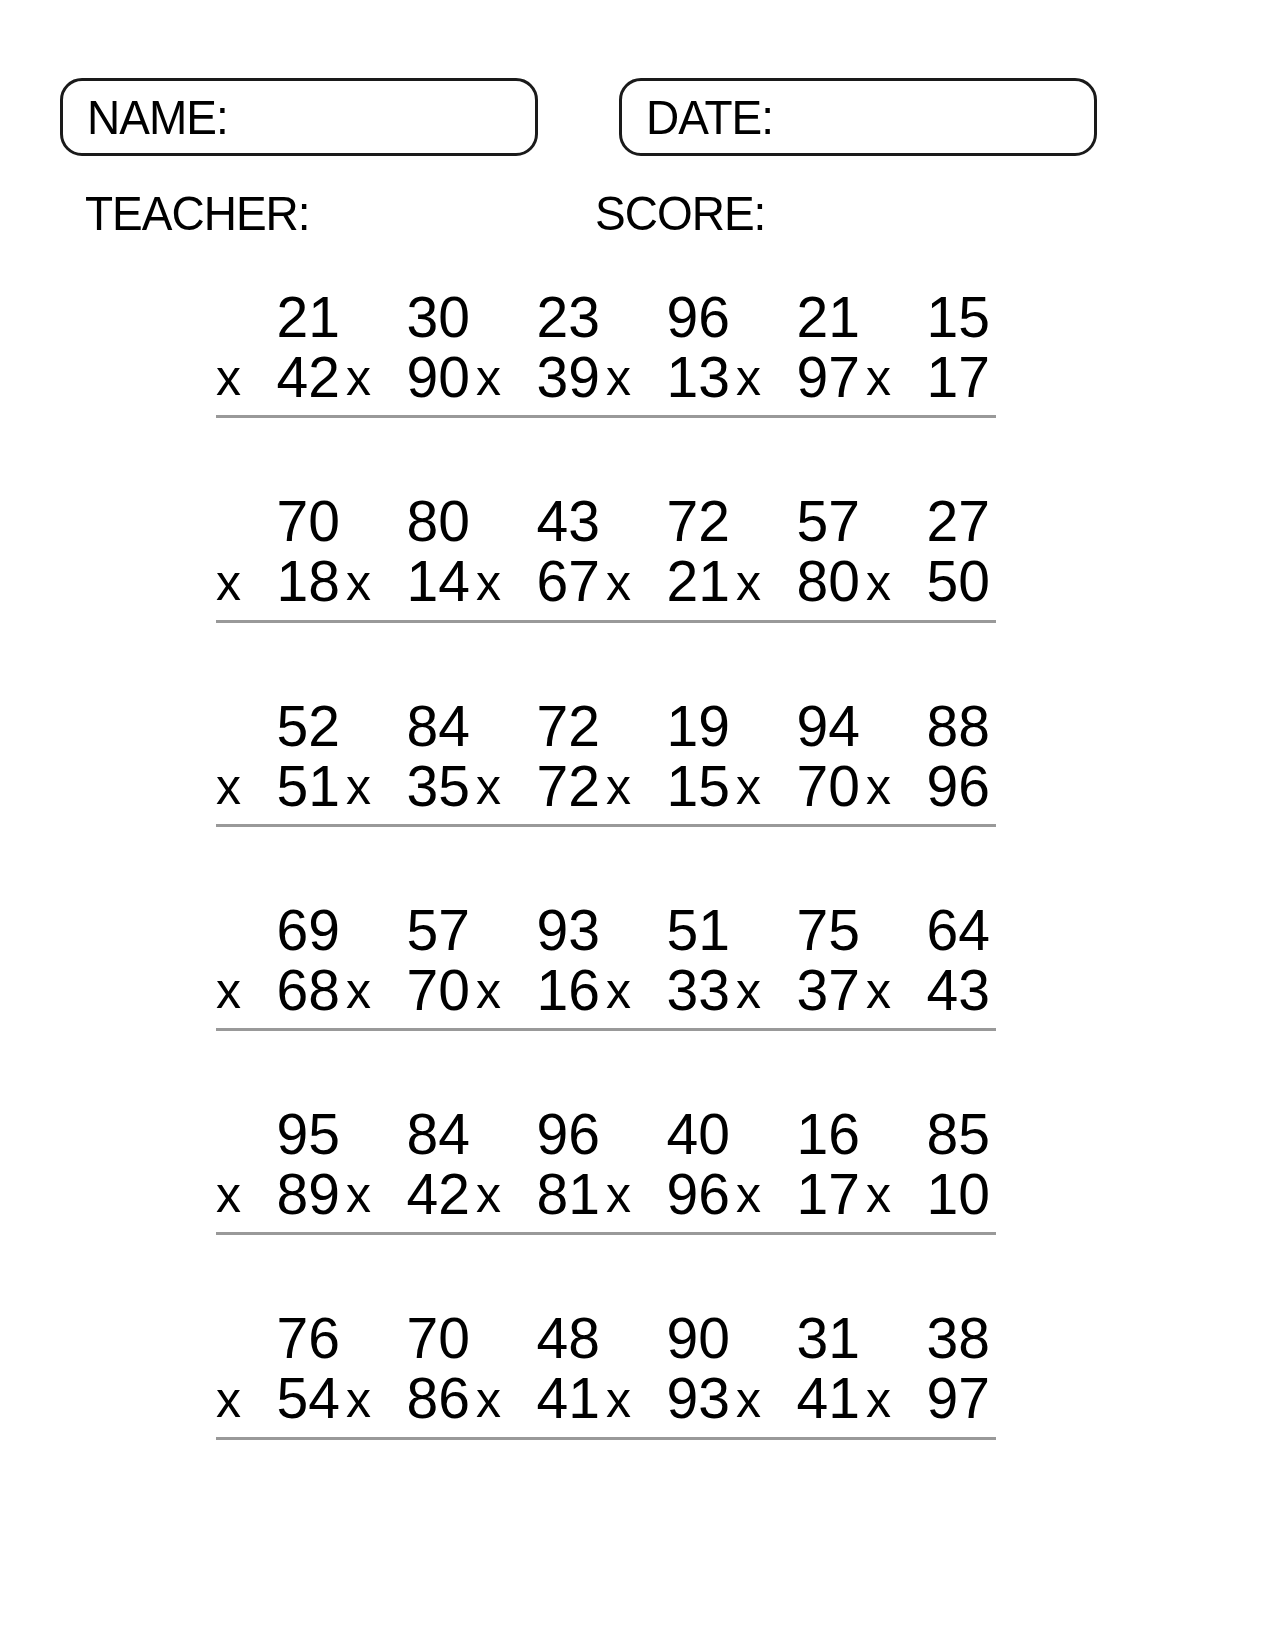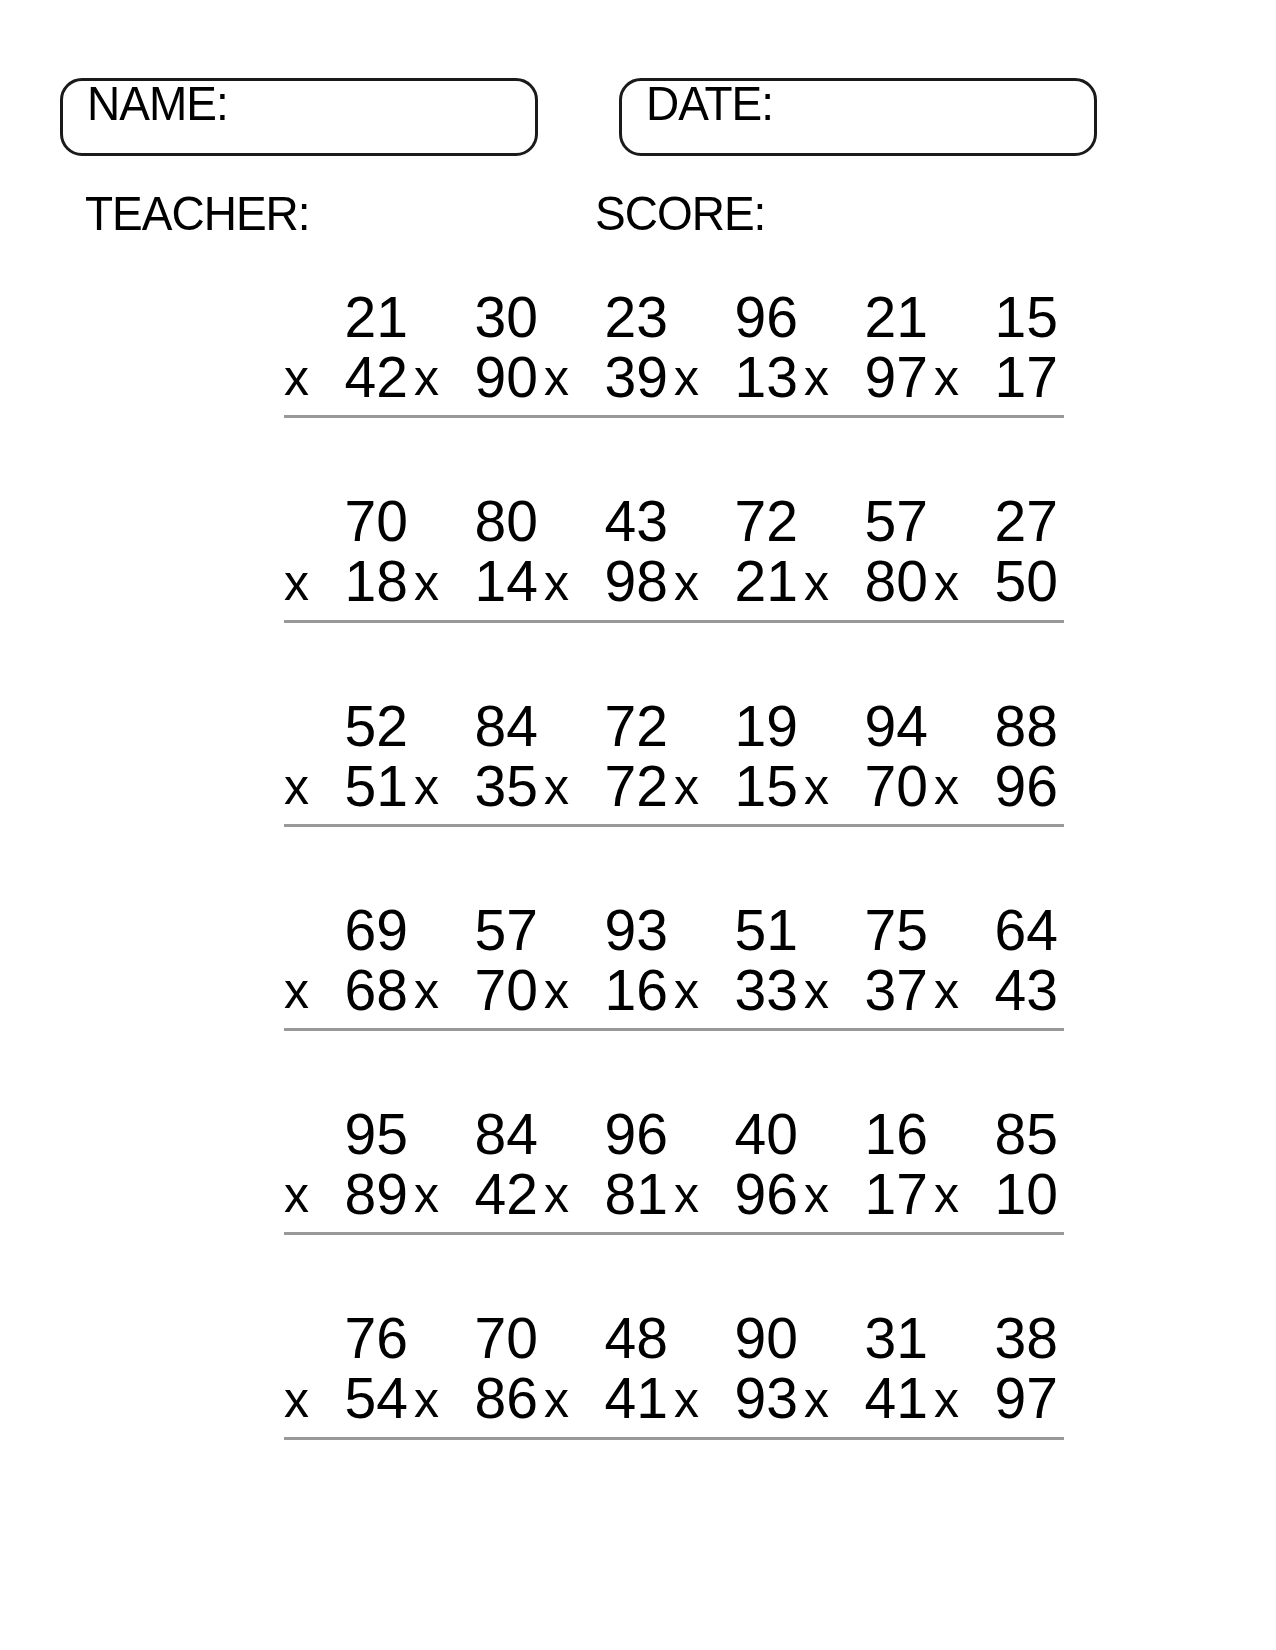--- a/index.html
+++ b/index.html
@@ -22,20 +22,21 @@
 
   
   .field-box {
     position: absolute;
     top: 78px;
     height: 78px;
     width: 478px;
     border: 3px solid var(--box-border);
     border-radius: 22px;
     display: flex;
+    align-items: center;
     padding-left: 24px;
     background: var(--page-bg);
   }
   .name-box { left: 60px; }
   .date-box { left: 619px; }
   .field-label {
     font-size: 46px;
     letter-spacing: -1px;
     line-height: 1;
     transform: scaleY(1.04);
@@ -53,21 +54,21 @@
 
   
   .problems {
     position: absolute;
     left: 148px;
     top: 288px;
     width: 916px;
   }
   .problem-row {
     display: flex;
-    justify-content: flex-end;
+    justify-content: center;
     margin-bottom: 74px;
   }
   .problem {
     width: 130px;
     font-size: 57px;
     line-height: 1.02;
     letter-spacing: 0px;
   }
   .top-number {
     text-align: right;
@@ -156,21 +157,21 @@
         <div class="top-number">80</div>
         <div class="bottom-line">
           <span class="times">x</span>
           <span class="multiplier">14</span>
         </div>
       </div>
       <div class="problem">
         <div class="top-number">43</div>
         <div class="bottom-line">
           <span class="times">x</span>
-          <span class="multiplier">98</span>
+          <span class="multiplier">67</span>
         </div>
       </div>
       <div class="problem">
         <div class="top-number">72</div>
         <div class="bottom-line">
           <span class="times">x</span>
           <span class="multiplier">21</span>
         </div>
       </div>
       <div class="problem">

